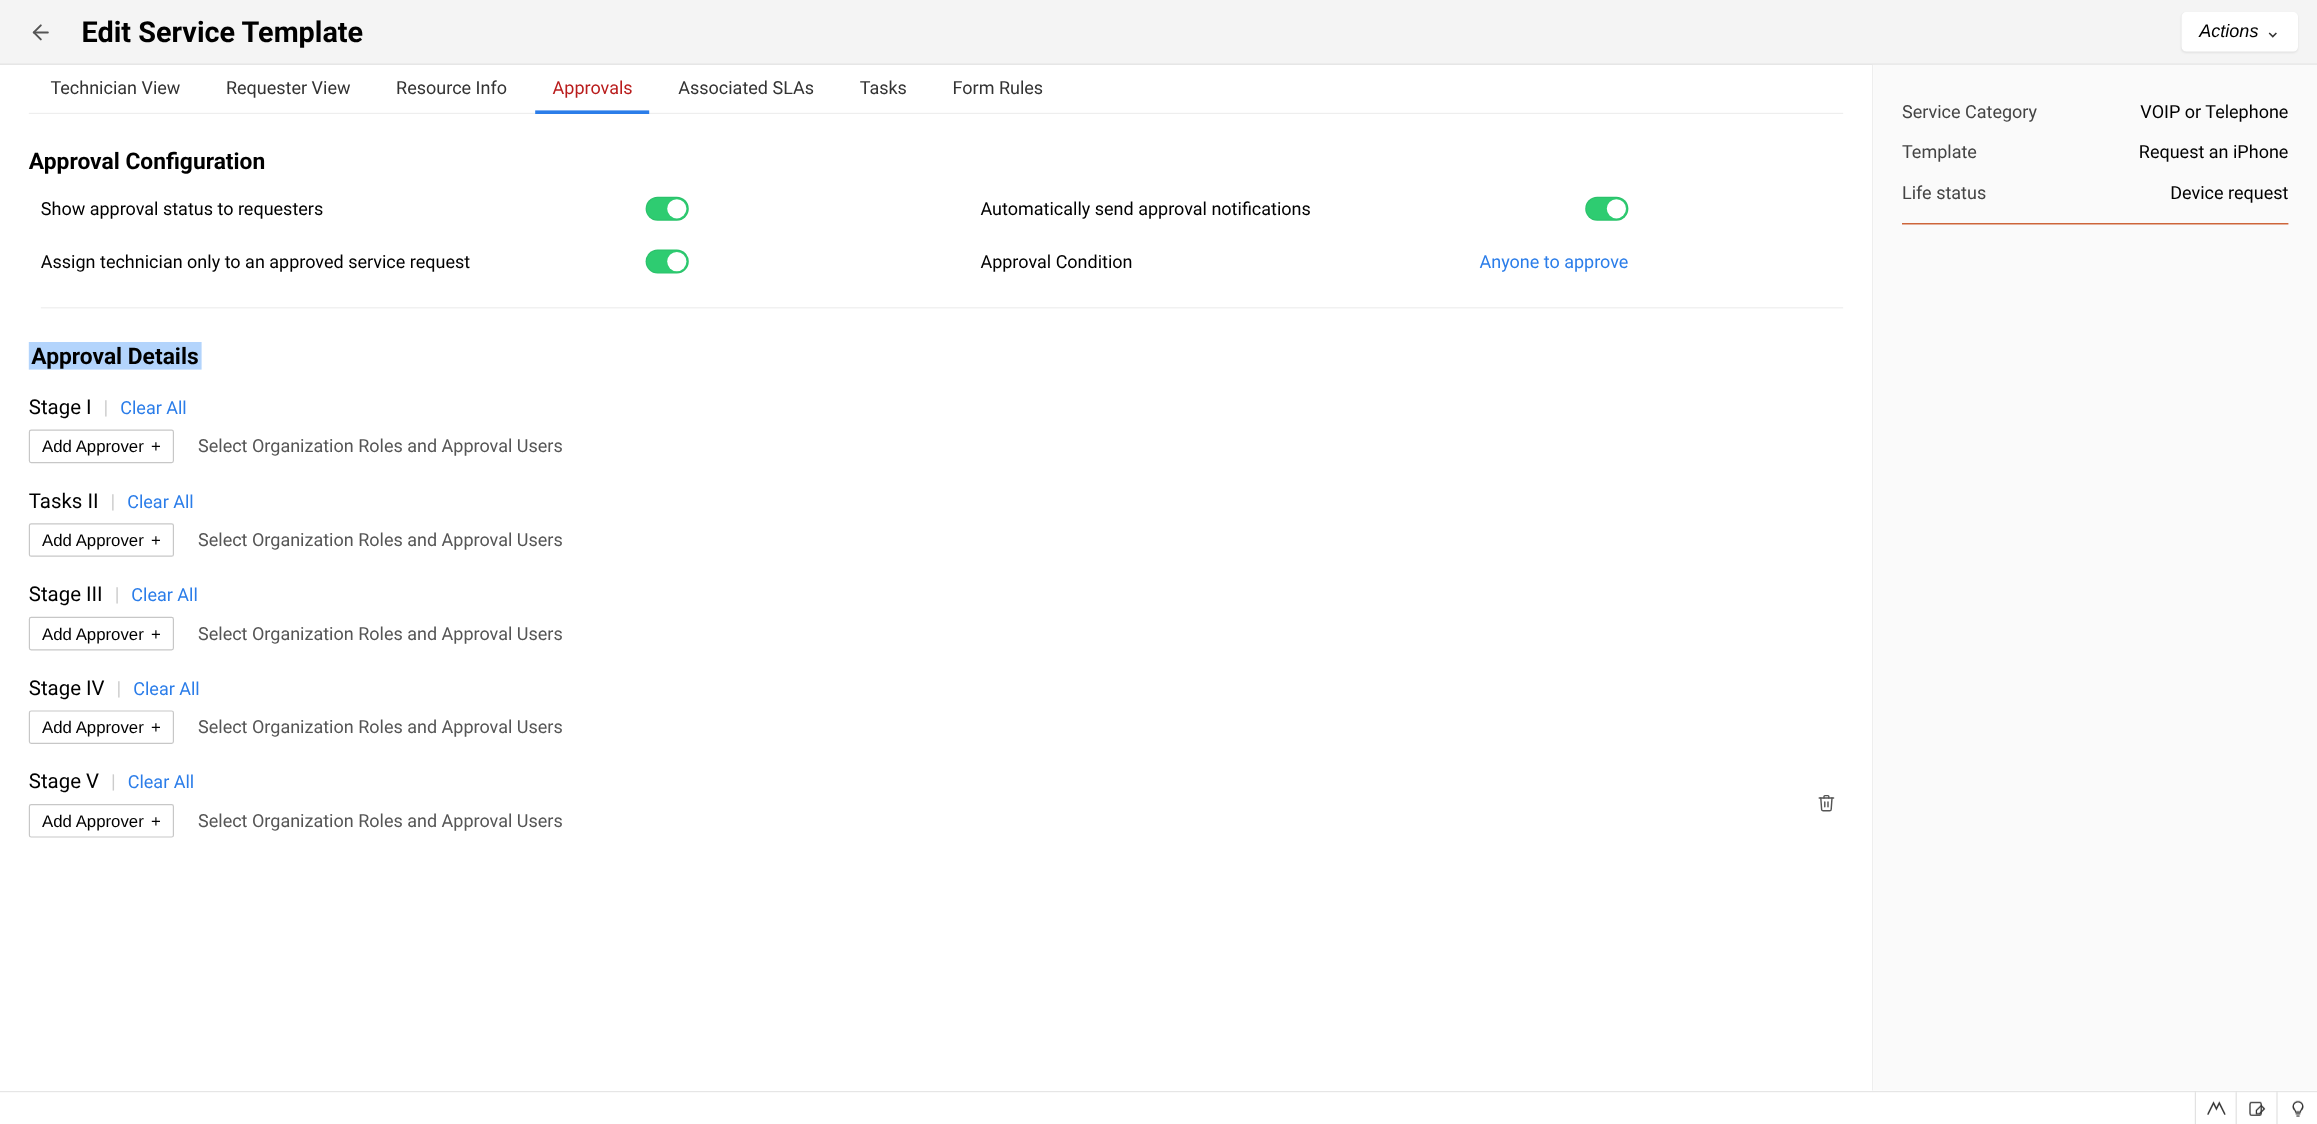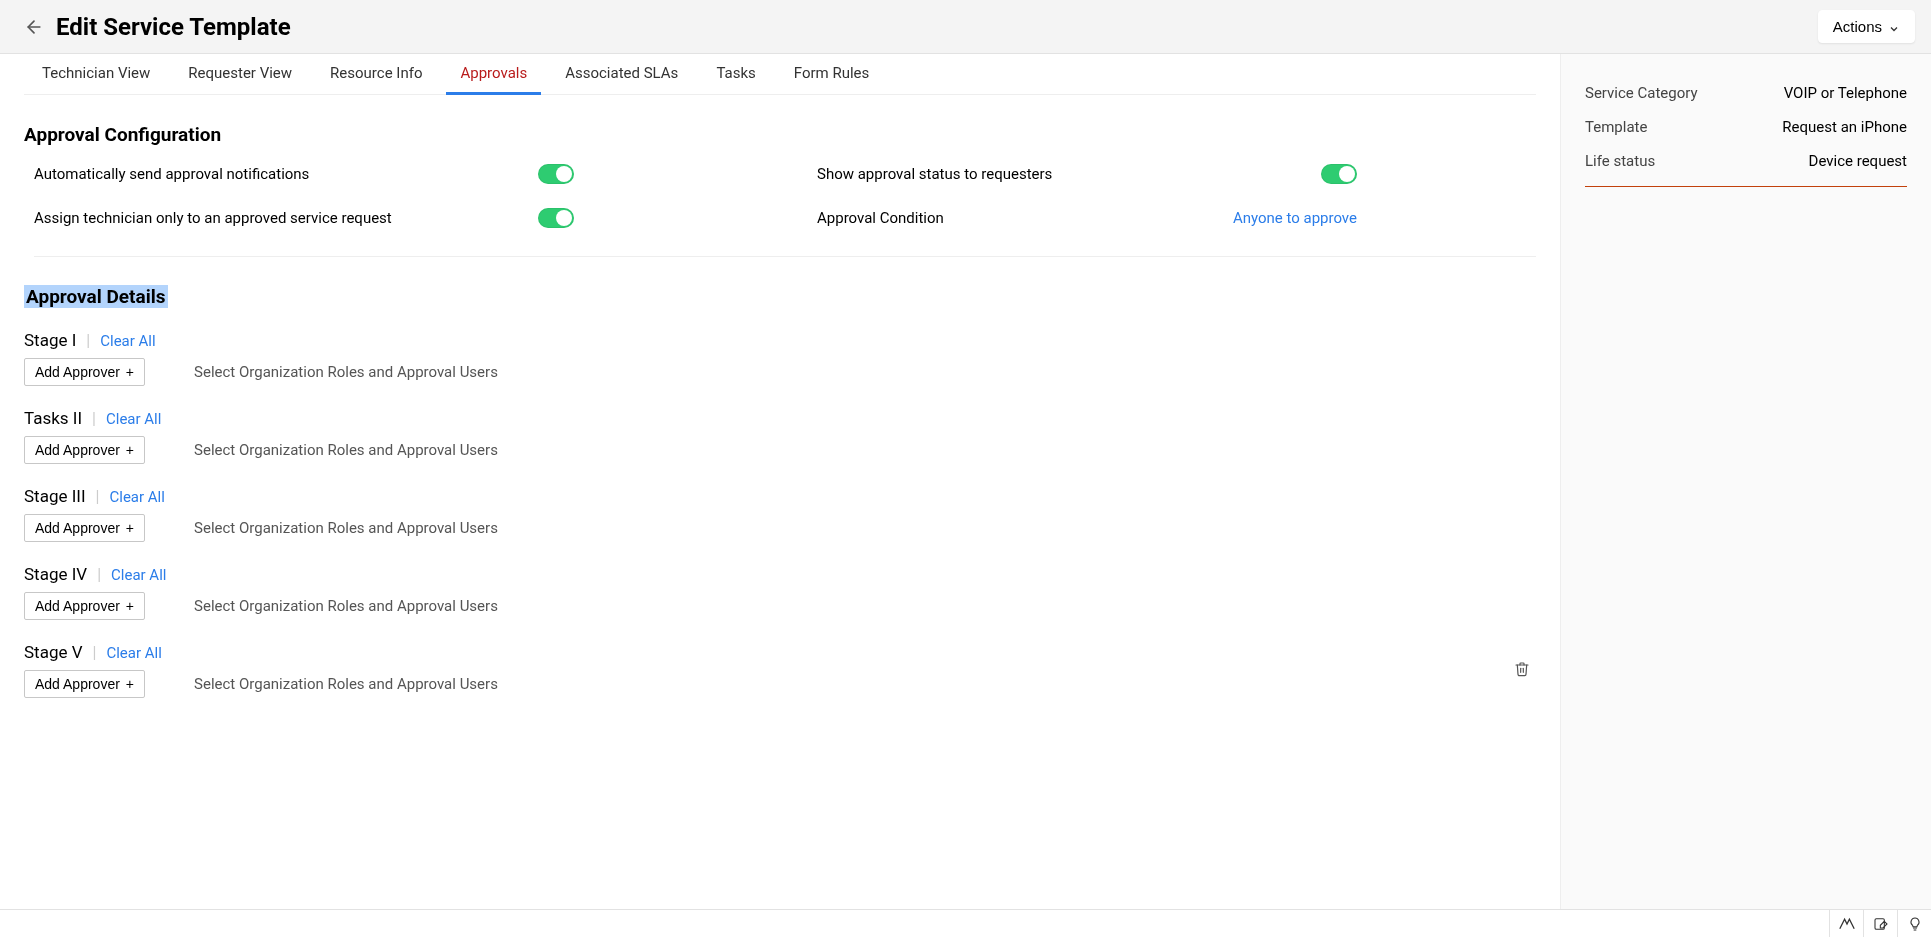--- a/index.html
+++ b/index.html
@@ -13,39 +13,39 @@
   align-items: center;
   justify-content: space-between;
   padding: 6px 16px;
   background: #f4f4f4;
   border-bottom: 1px solid #e2e2e2;
   height: 54px;
 }
 .top-left {
   display: flex;
   align-items: center;
-  gap: 4px;
+  gap: 16px;
   justify-content: space-between;
 }
 .back-btn {
   width: 36px; height: 36px;
   display:flex; align-items:center; justify-content:center;
   cursor:pointer;
   border-radius:4px;
 }
 .page-title { font-size: 24px; font-weight: 700; }
 .actions-btn {
   background:#fff;
   border:1px solid #fff;
   padding:7px 14px;
   border-radius:4px;
   font-size:15px;
   cursor:pointer;
   box-shadow:0 1px 2px rgba(0,0,0,0.08);
-  display:flex; align-items:flex-end; gap:6px;
+  display:flex; align-items:flex-end; gap:6px;font-style:italic;
 }
 .layout {
   display:flex;
   height: calc(100vh - 54px - 28px);
 }
 .main {
   flex:1;
   padding: 0 24px 16px 24px;
   overflow-y:auto;
   border-right:1px solid #eee;
@@ -138,21 +138,21 @@
 }
 .add-btn {
   border:1px solid #c7c7c7;
   background:#fff;
   padding:5px 10px;
   font-size:14px;
   cursor:pointer;
   display:flex; align-items:flex-end; gap:6px;
   border-radius:2px;
 }
-.placeholder { font-size:15px; color:#555;margin-left:29px;}
+.placeholder { font-size:15px; color:#555;}
 .trash-icon {
   position:absolute;
   right:6px;
   top:18px;
   cursor:pointer;
   color:#555;
 }
 .side {
   width:370px;
   padding:22px 24px;
@@ -217,25 +217,25 @@
       <div class="tab active">Approvals</div>
       <div class="tab">Associated SLAs</div>
       <div class="tab">Tasks</div>
       <div class="tab">Form Rules</div>
     </div>
 
     <div class="section-title">Approval Configuration</div>
 
     <div class="config-grid">
       <div class="config-row">
+        <span class="config-label">Show approval status to requesters</span>
+        <div class="toggle"></div>
+      </div>
+      <div class="config-row">
         <span class="config-label">Automatically send approval notifications</span>
-        <div class="toggle"></div>
-      </div>
-      <div class="config-row">
-        <span class="config-label">Show approval status to requesters</span>
         <div class="toggle"></div>
       </div>
       <div class="config-row">
         <span class="config-label">Assign technician only to an approved service request</span>
         <div class="toggle"></div>
       </div>
       <div class="config-row">
         <span class="config-label">Approval Condition</span>
         <span class="link">Anyone to approve</span>
       </div>

